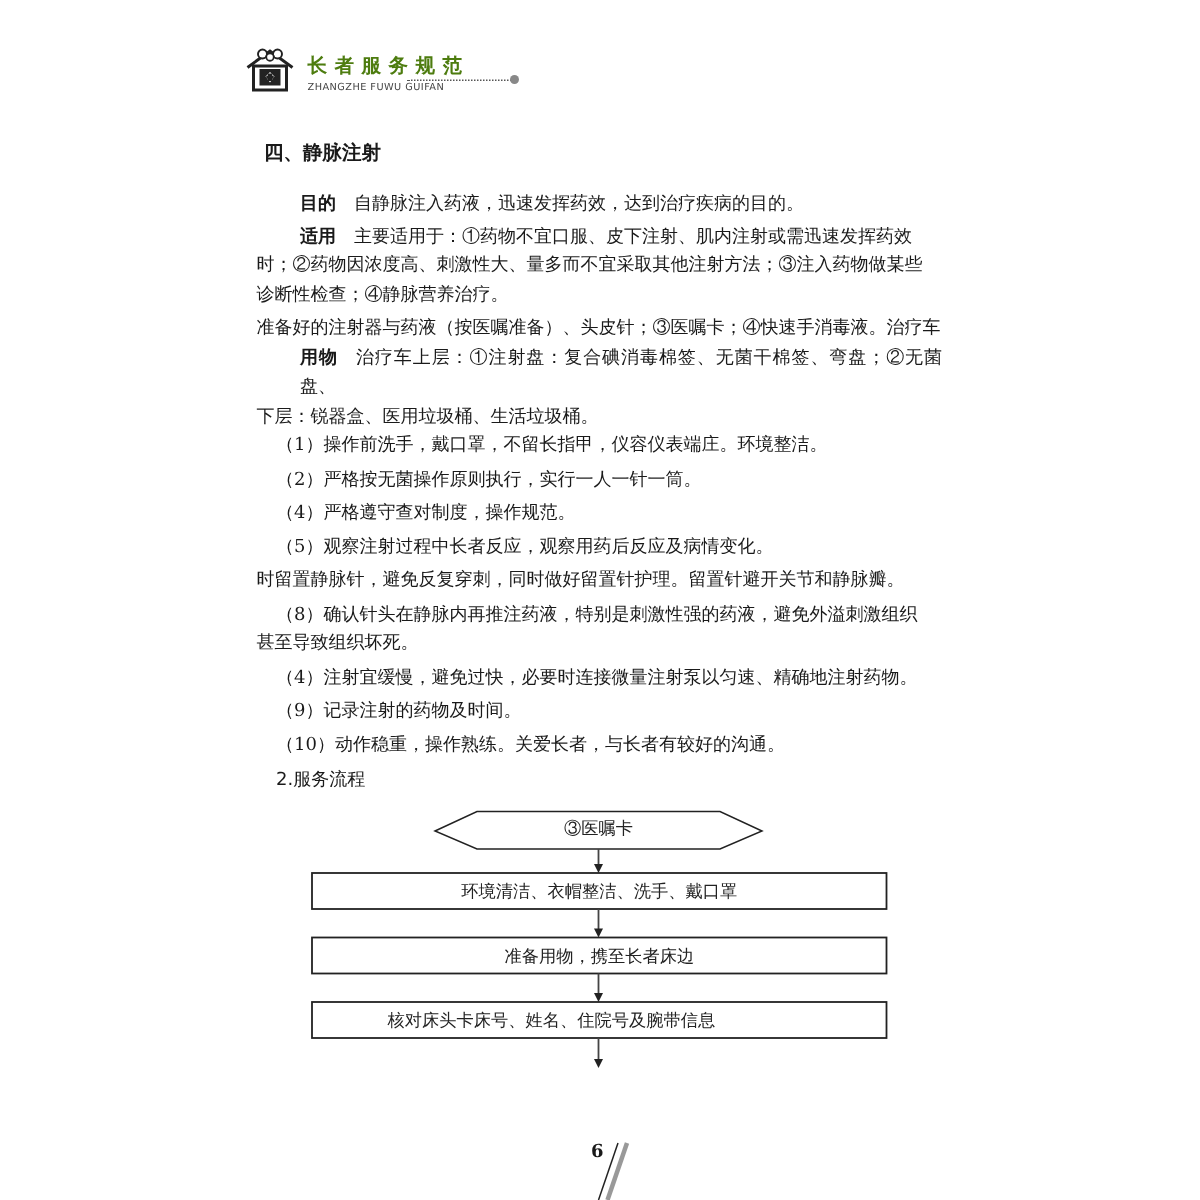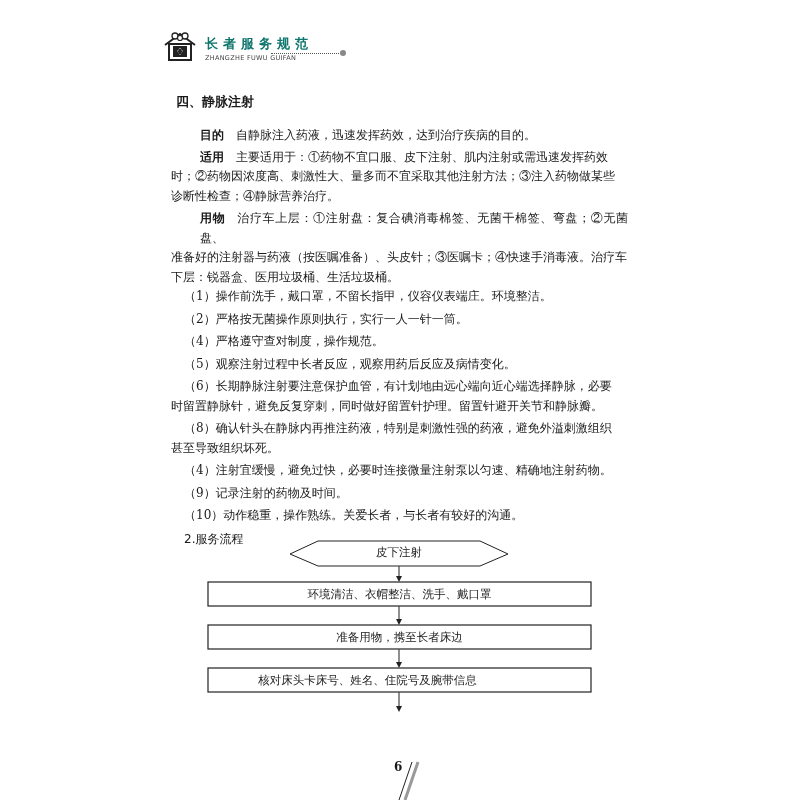--- a/index.html
+++ b/index.html
@@ -2,21 +2,21 @@
 <html><head>
 <meta charset="utf-8">
 <style>
   html, body { margin: 0; padding: 0; }
   body {
     width: 800px; height: 800px; background: #ffffff; position: relative; overflow: hidden;
     font-family: "DejaVu Serif", "Liberation Serif", serif; color: #1a1a1a;
   }
   .header { position: absolute; left: 163px; top: 30px; width: 200px; height: 40px; }
   .logo { position: absolute; left: 0; top: 0; width: 34px; height: 32px; }
-  .hdr-title { position: absolute; left: 42px; top: 5px; font-family: "DejaVu Sans", sans-serif; font-size: 13px; font-weight: bold; letter-spacing: 5px; color: #0f766e; }
+  .hdr-title { position: absolute; left: 42px; top: 5px; font-family: "DejaVu Sans", sans-serif; font-size: 13px; font-weight: bold; letter-spacing: 5px; color: #4d7c0f; }
   .hdr-sub { position: absolute; left: 42px; top: 24px; font-family: "DejaVu Sans", sans-serif; font-size: 6.5px; letter-spacing: 0.3px; color: #444; }
   .hdr-line { position: absolute; left: 108px; top: 23px; width: 70px; border-top: 1px dotted #555; }
   .hdr-dot { position: absolute; left: 177px; top: 20px; width: 6px; height: 6px; border-radius: 50%; background: #888; }
 
   .content { position: absolute; left: 176px; top: 93px; width: 452px; font-size: 12px; line-height: 19.5px; }
   .section-title { font-family: Liberation Mono, monospace; font-weight: bold; font-size: 13px; margin: 0 0 15px 0; height: 18px; }
   p { margin: 0; text-align: justify; }
   .label { font-family: "DejaVu Sans", sans-serif; font-weight: bold; margin-right: 12px; }
   .sub-heading { font-family: "DejaVu Sans", sans-serif; font-size: 12px; margin: 4px 0 4px 0; }
   .item { margin: 0 0 3px 0; }
@@ -54,33 +54,32 @@
     <span class="label">目的</span><span>自静脉注入药液，迅速发挥药效，达到治疗疾病的目的。</span>
   </p>
 
   <div style="margin-top:2px;">
     <p style="padding-left:24px;"><span class="label">适用</span><span>主要适用于：①药物不宜口服、皮下注射、肌内注射或需迅速发挥药效</span></p>
     <p style="margin-left:-5px;">时；②药物因浓度高、刺激性大、量多而不宜采取其他注射方法；③注入药物做某些</p>
     <p style="margin-left:-5px;">诊断性检查；④静脉营养治疗。</p>
   </div>
 
   <div style="margin-top:3px;">
+    <p style="margin-left:-5px;">准备好的注射器与药液（按医嘱准备）、头皮针；③医嘱卡；④快速手消毒液。治疗车</p>
     <p style="padding-left:24px;"><span class="label">用物</span><span>治疗车上层：①注射盘：复合碘消毒棉签、无菌干棉签、弯盘；②无菌盘、</span></p>
-    <p style="margin-left:-5px;">准备好的注射器与药液（按医嘱准备）、头皮针；③医嘱卡；④快速手消毒液。治疗车</p>
     <p style="margin-left:-5px;">下层：锐器盒、医用垃圾桶、生活垃圾桶。</p>
   </div>
 
 
   <div style="padding-left:8px;">
     <p class="item">（1）操作前洗手，戴口罩，不留长指甲，仪容仪表端庄。环境整洁。</p>
     <p class="item">（2）严格按无菌操作原则执行，实行一人一针一筒。</p>
     <p class="item">（4）严格遵守查对制度，操作规范。</p>
     <p class="item">（5）观察注射过程中长者反应，观察用药后反应及病情变化。</p>
     <div class="item">
-      <p>（6）长期静脉注射要注意保护血管，有计划地由远心端向近心端选择静脉，必要</p>
       <p style="margin-left:-13px;">时留置静脉针，避免反复穿刺，同时做好留置针护理。留置针避开关节和静脉瓣。</p>
     </div>
     <div class="item">
       <p>（8）确认针头在静脉内再推注药液，特别是刺激性强的药液，避免外溢刺激组织</p>
       <p style="margin-left:-13px;">甚至导致组织坏死。</p>
     </div>
     <p class="item">（4）注射宜缓慢，避免过快，必要时连接微量注射泵以匀速、精确地注射药物。</p>
     <p class="item">（9）记录注射的药物及时间。</p>
     <p class="item">（10）动作稳重，操作熟练。关爱长者，与长者有较好的沟通。</p>
   </div>
@@ -95,21 +94,21 @@
   <rect x="208" y="582" width="383" height="24" fill="#fff" stroke="#222" stroke-width="1.2"></rect>
   <line x1="399" y1="606" x2="399" y2="620" stroke="#444" stroke-width="1.2"></line>
   <polygon points="396,619 402,619 399,625" fill="#222"></polygon>
   <rect x="208" y="625" width="383" height="24" fill="#fff" stroke="#222" stroke-width="1.2"></rect>
   <line x1="399" y1="649" x2="399" y2="663" stroke="#444" stroke-width="1.2"></line>
   <polygon points="396,662 402,662 399,668" fill="#222"></polygon>
   <rect x="208" y="668" width="383" height="24" fill="#fff" stroke="#222" stroke-width="1.2"></rect>
   <line x1="399" y1="692" x2="399" y2="707" stroke="#444" stroke-width="1.2"></line>
   <polygon points="396,706 402,706 399,712" fill="#222"></polygon>
 </svg>
-<div class="flow-text" style="left:290px; top:545px; width:218px;">皮下注射</div>
+<div class="flow-text" style="left:290px; top:545px; width:218px;">③医嘱卡</div>
 <div class="flow-text" style="left:208px; top:587px; width:383px;">环境清洁、衣帽整洁、洗手、戴口罩</div>
 <div class="flow-text" style="left:208px; top:630px; width:383px;">准备用物，携至长者床边</div>
 <div class="flow-text" style="left:208px; top:673px; width:319px;">核对床头卡床号、姓名、住院号及腕带信息</div>
 
 <div class="page-num">6</div>
 <svg class="slash" width="24" height="40" viewBox="0 0 24 40">
   <line x1="14" y1="2" x2="1" y2="40" stroke="#222" stroke-width="1"></line>
   <line x1="20" y1="2" x2="7" y2="40" stroke="#999" stroke-width="3"></line>
 </svg>
 

